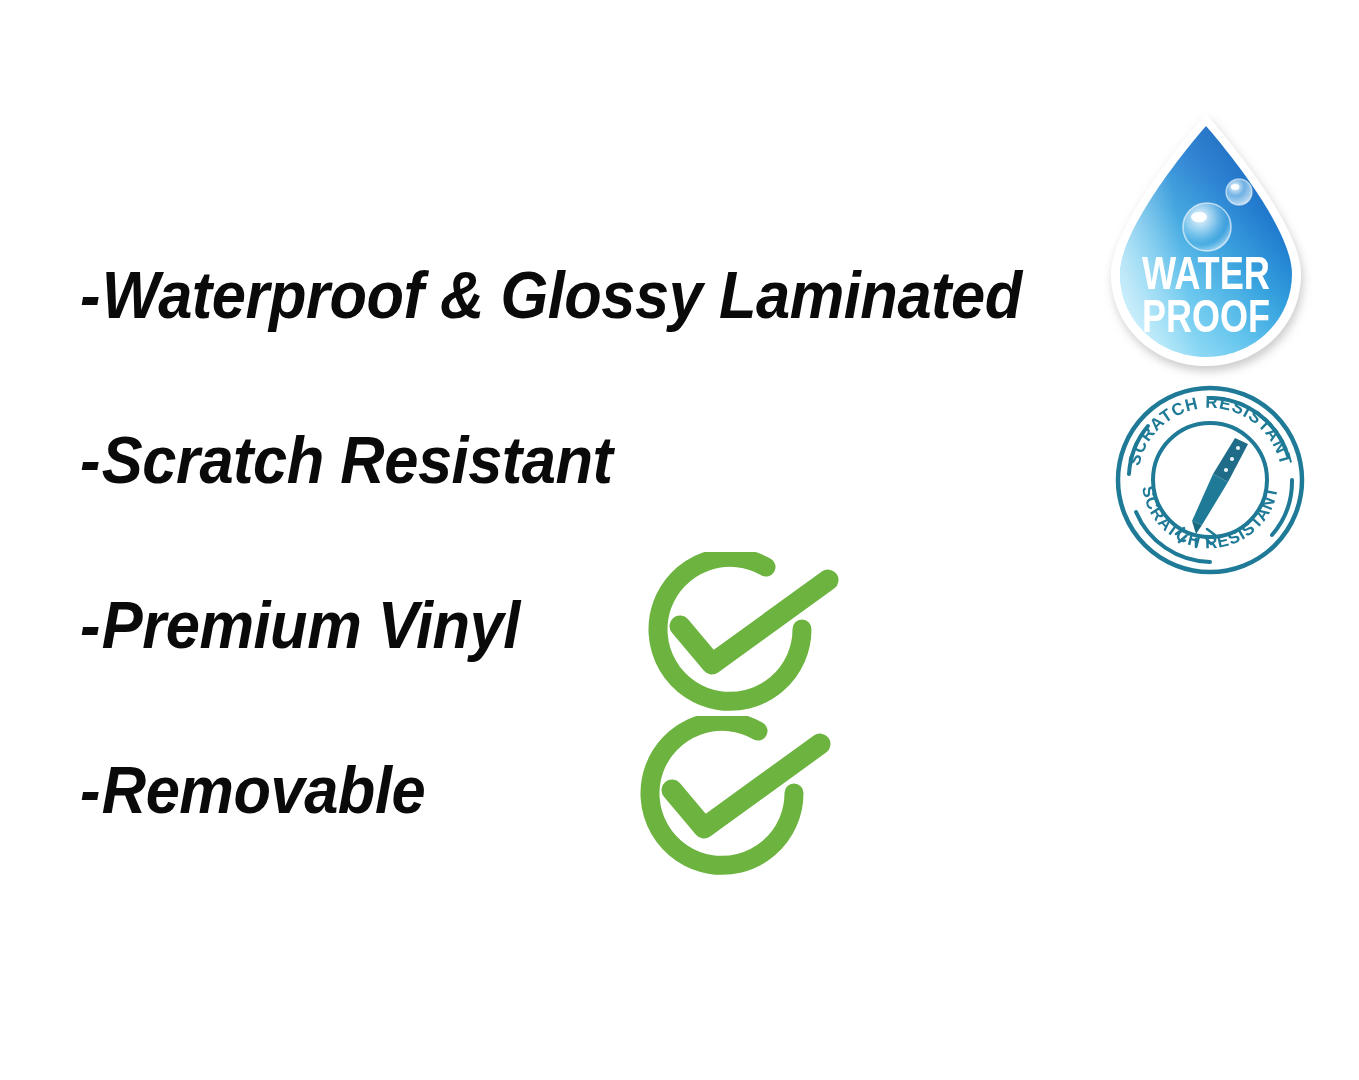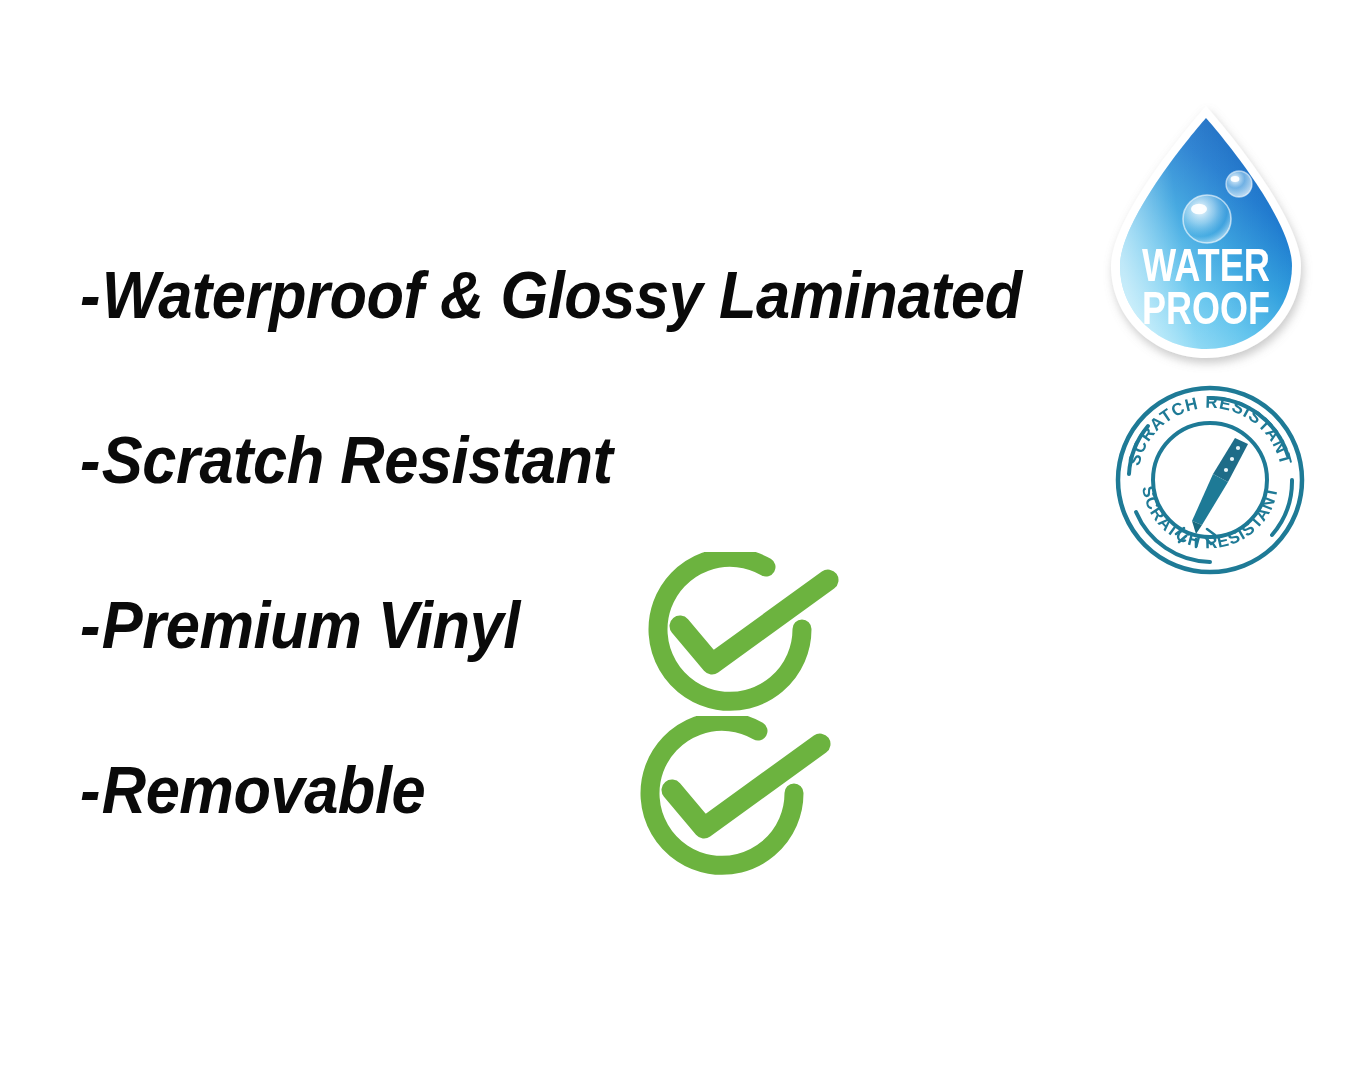--- a/index.html
+++ b/index.html
@@ -57,21 +57,21 @@
   .check-mark {
     position: absolute;
   }
   .check-mark.c0 { left: 640px; top: 552px; width: 200px; height: 168px; }
   .check-mark.c1 { left: 632px; top: 716px; width: 200px; height: 168px; }
 
   
   .waterproof-badge {
     position: absolute;
     left: 1096px;
-    top: 100px;
+    top: 108px;
     width: 220px;
     height: 280px;
   }
 
   
   .scratch-badge {
     position: absolute;
     left: 1112px;
     top: 382px;
     width: 196px;

